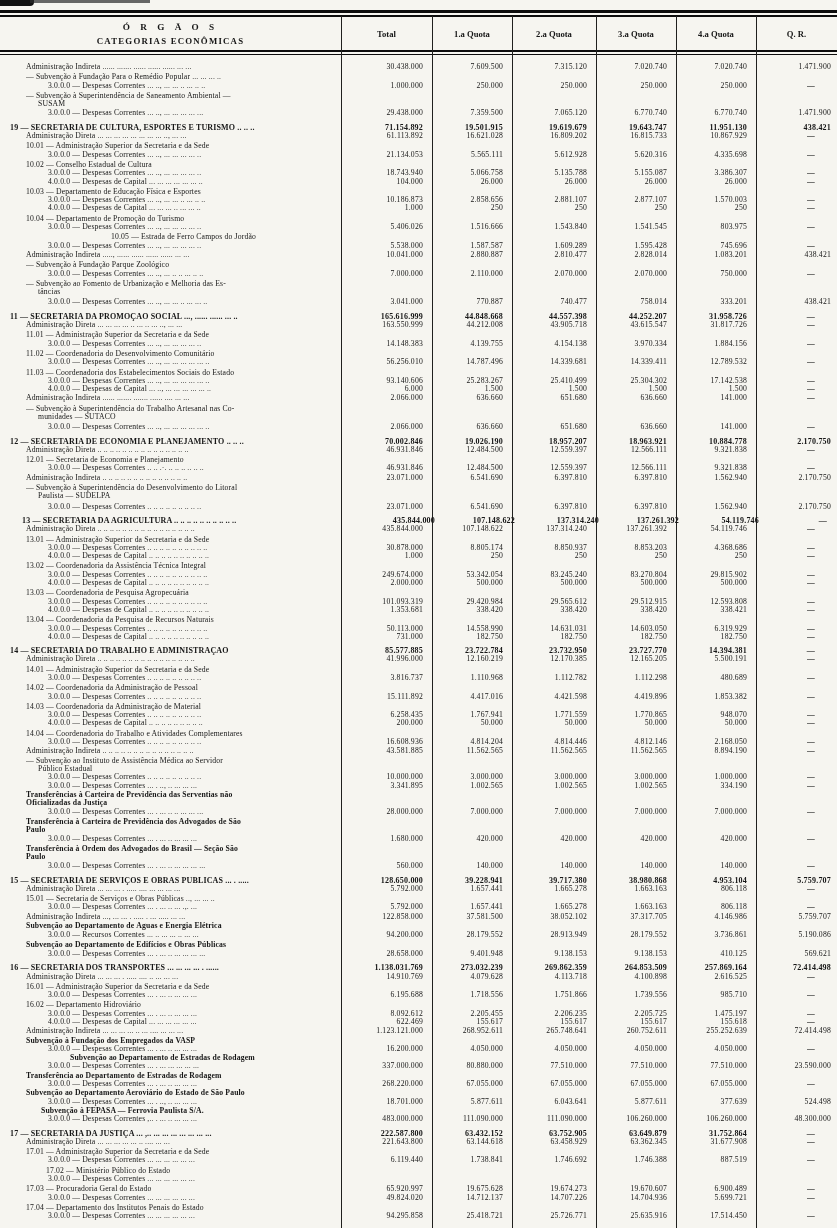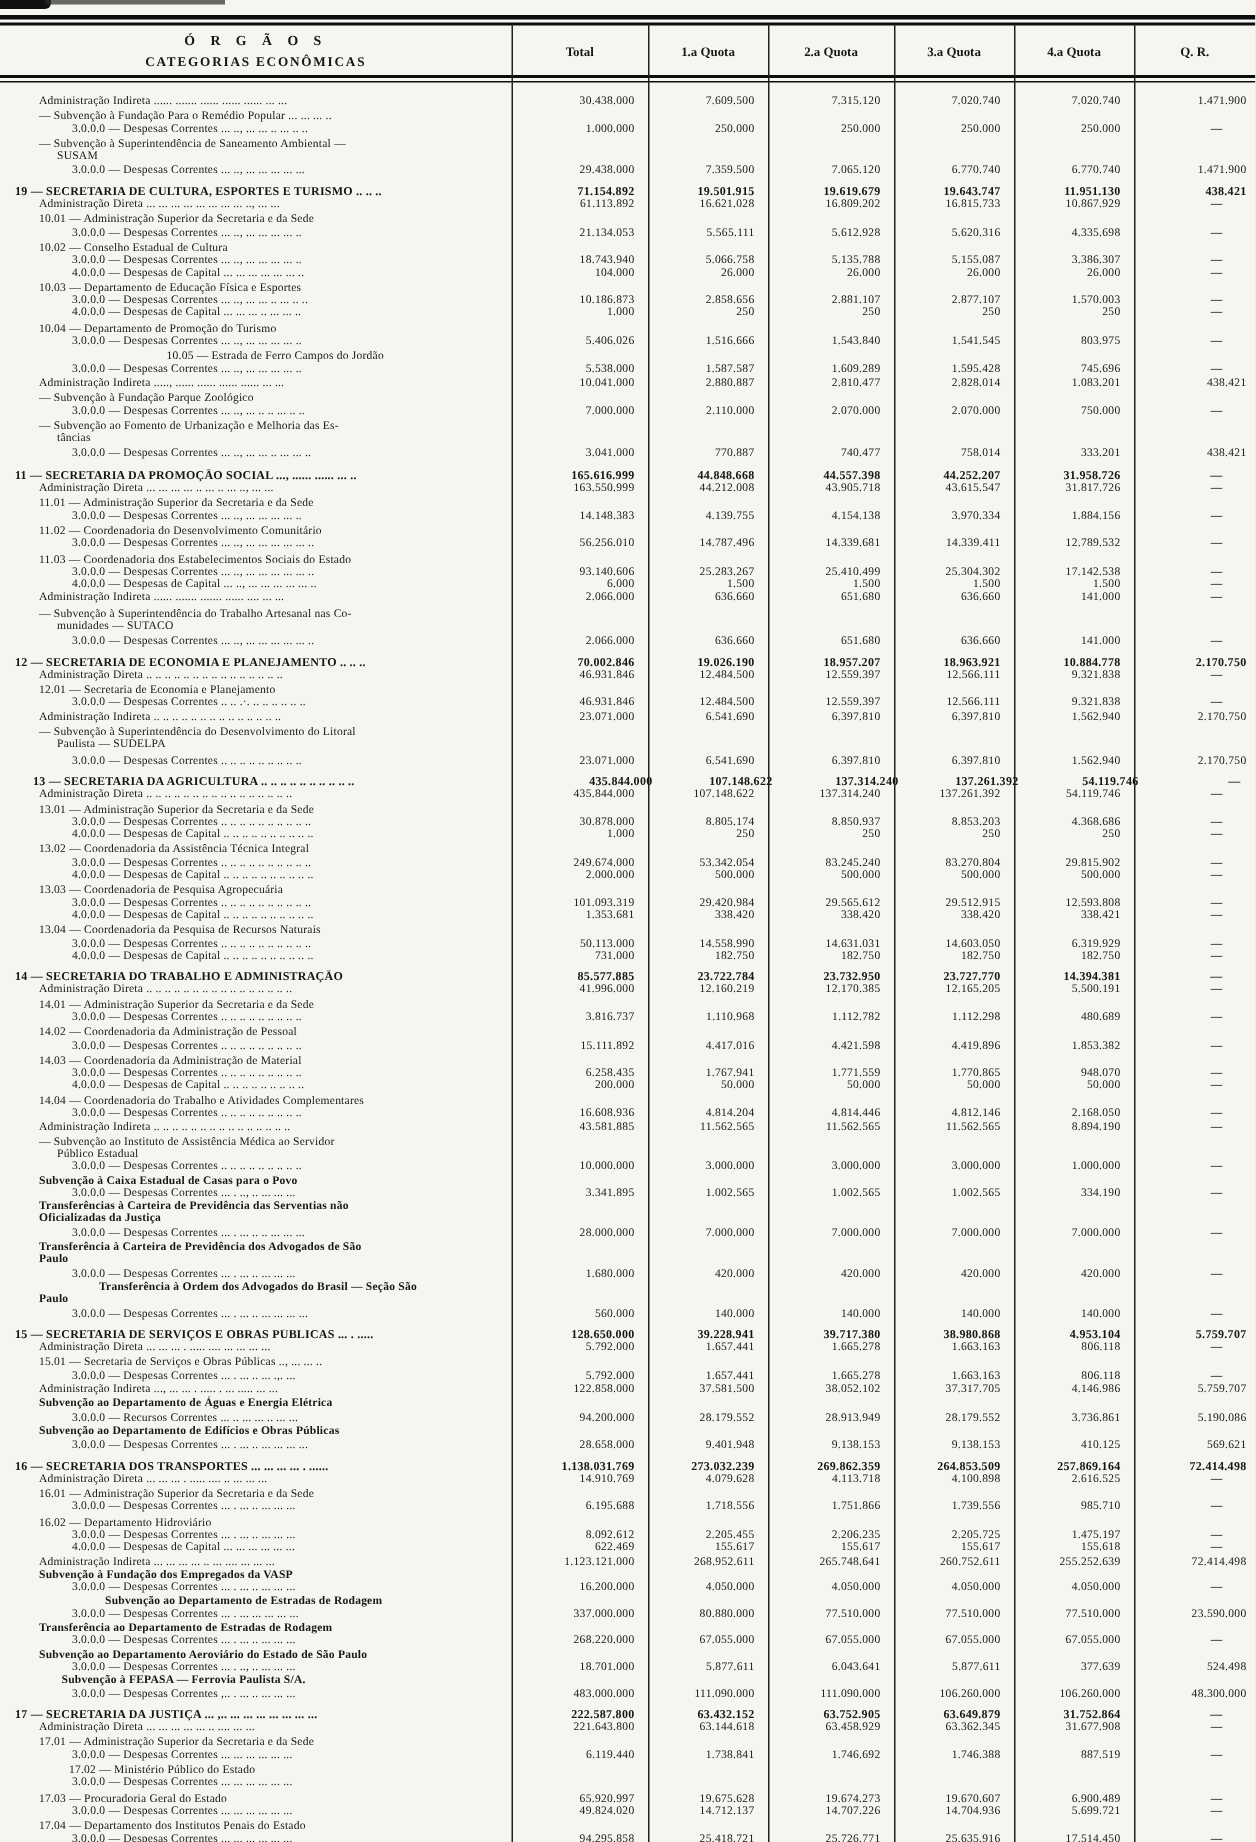--- a/index.html
+++ b/index.html
@@ -754,29 +754,20 @@
       </div>
       <div class="row">
         <span class="lbl ind2">3.0.0.0 — Despesas Correntes .. .. .. .. .. .. .. .. ..</span>
         <span class="num">10.000.000</span>
         <span class="num">3.000.000</span>
         <span class="num">3.000.000</span>
         <span class="num">3.000.000</span>
         <span class="num">1.000.000</span>
         <span class="num qr dash">—</span>
       </div>
-      <div class="row b" style="margin-top: 1px;">
-        <span class="lbl ind1">Subvenção à Caixa  Estadual de Casas para o Povo</span>
-        <span class="num"></span>
-        <span class="num"></span>
-        <span class="num"></span>
-        <span class="num"></span>
-        <span class="num"></span>
-        <span class="num qr"></span>
-      </div>
       <div class="row">
         <span class="lbl ind2">3.0.0.0 — Despesas Correntes ... . .., .. ... ... ...</span>
         <span class="num">3.341.895</span>
         <span class="num">1.002.565</span>
         <span class="num">1.002.565</span>
         <span class="num">1.002.565</span>
         <span class="num">334.190</span>
         <span class="num qr dash">—</span>
       </div>
       <div class="row b" style="margin-top: 1px;">
@@ -826,21 +817,21 @@
       </div>
       <div class="row" style="margin-top: 1px;">
         <span class="lbl ind2">3.0.0.0 — Despesas Correntes ... . ... .. ... ... ...</span>
         <span class="num">1.680.000</span>
         <span class="num">420.000</span>
         <span class="num">420.000</span>
         <span class="num">420.000</span>
         <span class="num">420.000</span>
         <span class="num qr dash">—</span>
       </div>
-      <div class="row b" style="margin-top: 1px; padding-left: 40px;">
+      <div class="row b" style="margin-top: 1px;">
         <span class="lbl ind1">Transferência à Ordem dos Advogados do Brasil — Seção São</span>
         <span class="num"></span>
         <span class="num"></span>
         <span class="num"></span>
         <span class="num"></span>
         <span class="num"></span>
         <span class="num qr"></span>
       </div>
       <div class="row b">
         <span class="lbl ind1">Paulo</span>

